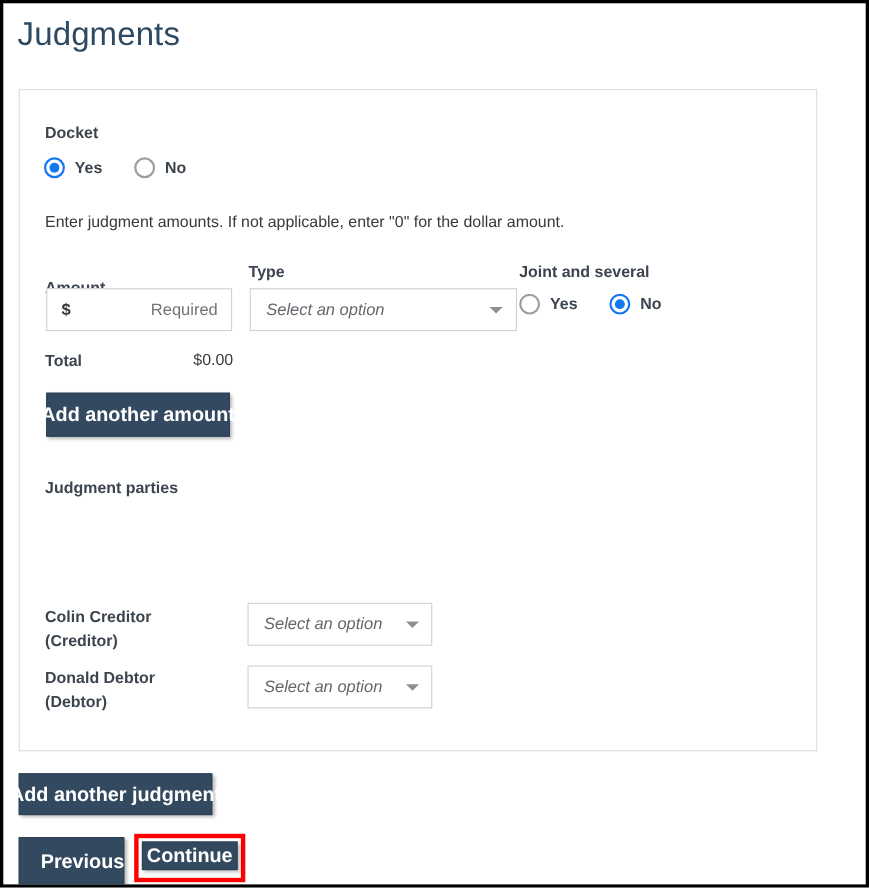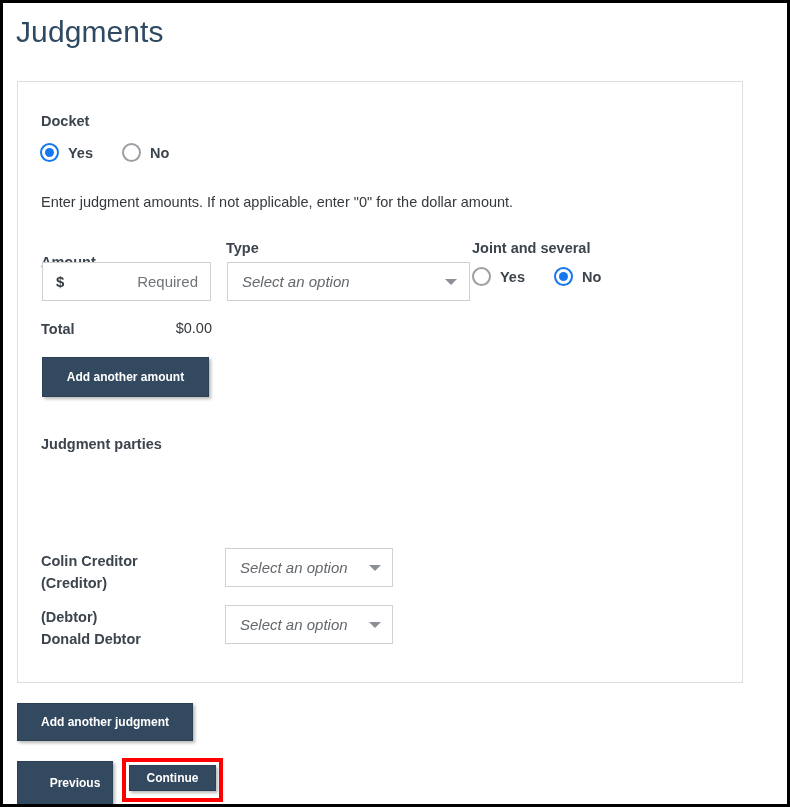--- a/index.html
+++ b/index.html
@@ -208,21 +208,21 @@
     font-size: 14.5px;
     color: #35393e;
   }
 
   
   .btn-dark {
     box-sizing: border-box;
     background: #33495f;
     color: #ffffff;
     border: 1px solid #2c4055;
-    font-size: 12px;
+    font-size: 18px;
     font-weight: bold;
     font-family: "Liberation Sans", sans-serif;
     display: flex;
     align-items: center;
     justify-content: center;
     cursor: pointer;
     box-shadow: 2px 2px 3px rgba(0,0,0,0.28);
     white-space: nowrap;
   }
   .btn-add-amount {
@@ -379,22 +379,22 @@
       <div class="party-row-name party-name-1">
         <div>Colin Creditor</div>
         <div>(Creditor)</div>
       </div>
       <div class="select-box party-select party-select-1">
         <span class="sel-text">Select an option</span>
         <span class="caret"></span>
       </div>
 
       <div class="party-row-name party-name-2">
+        <div>Donald Debtor</div>
         <div>(Debtor)</div>
-        <div>Donald Debtor</div>
       </div>
       <div class="select-box party-select party-select-2">
         <span class="sel-text">Select an option</span>
         <span class="caret"></span>
       </div>
 
     </div>
 
     <div class="btn-dark btn-add-judgment">Add another judgment</div>
     <div class="btn-dark btn-previous">Previous</div>

